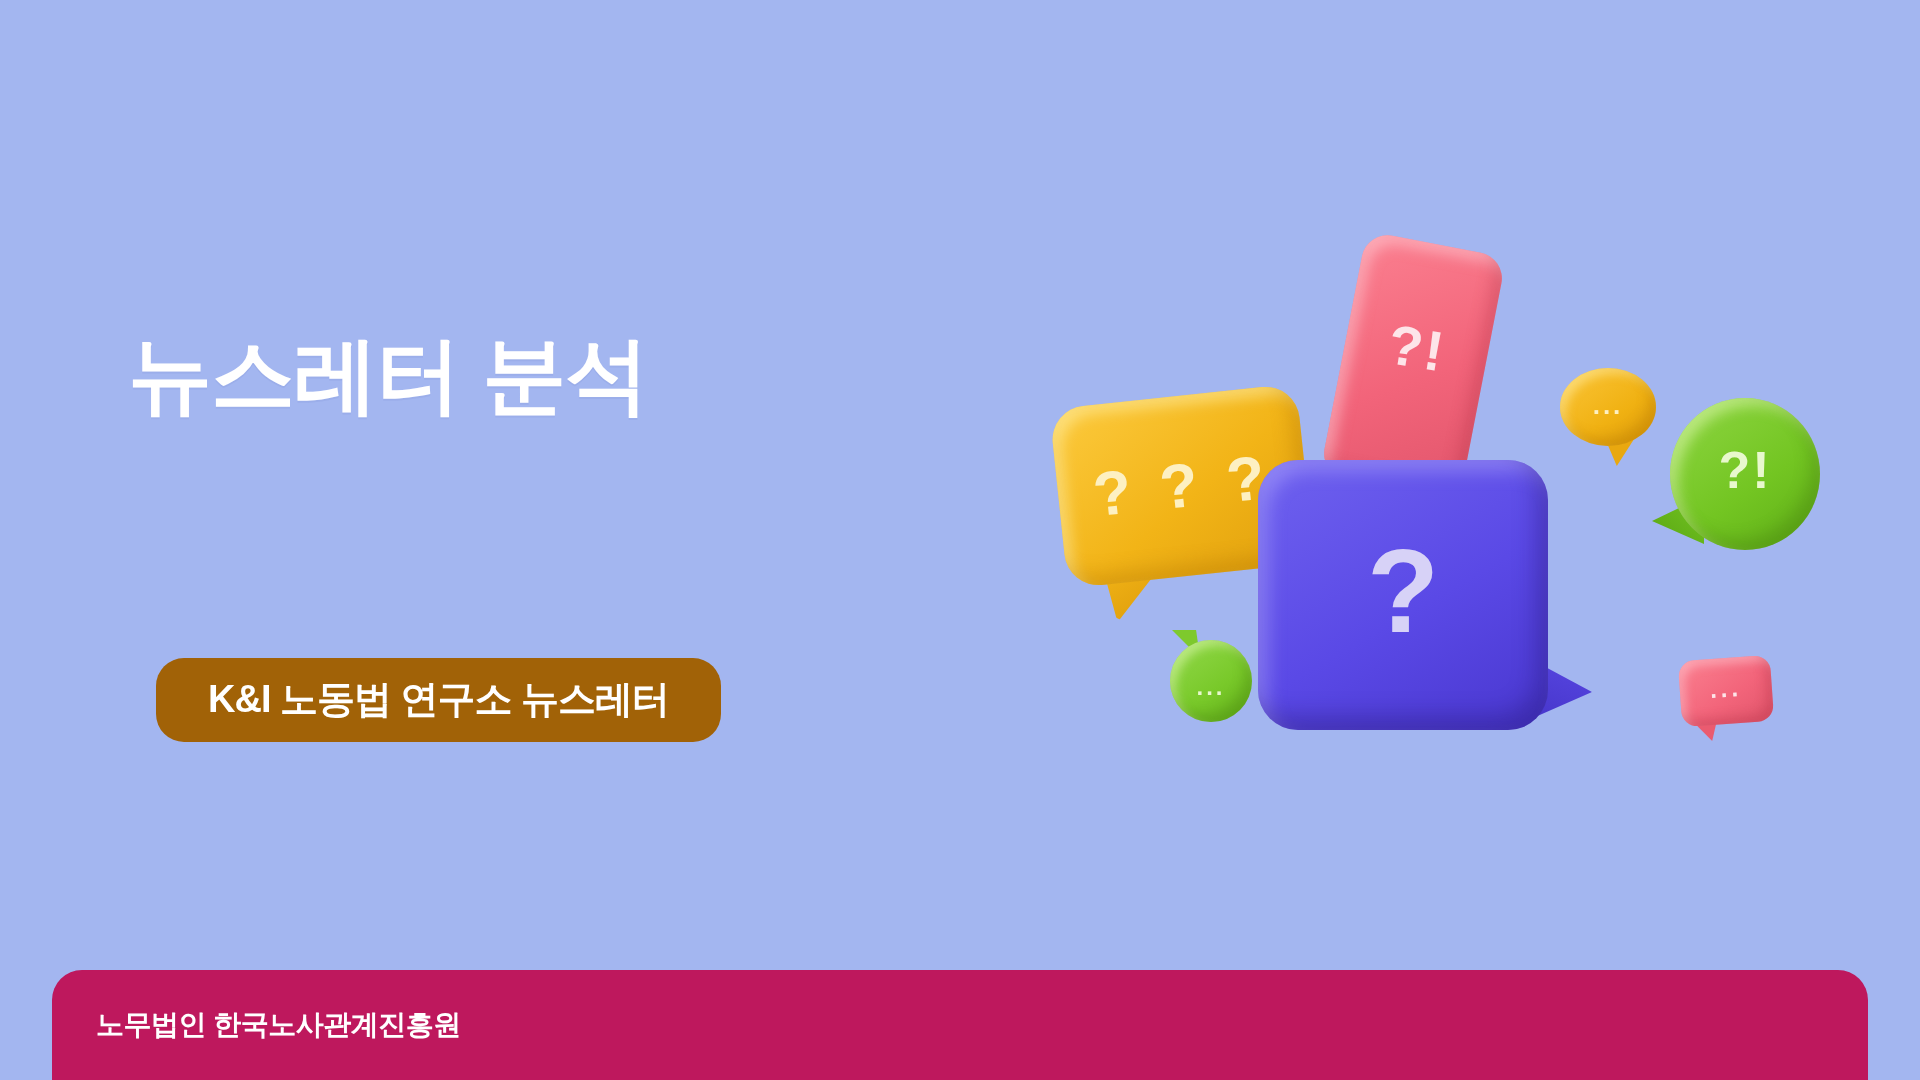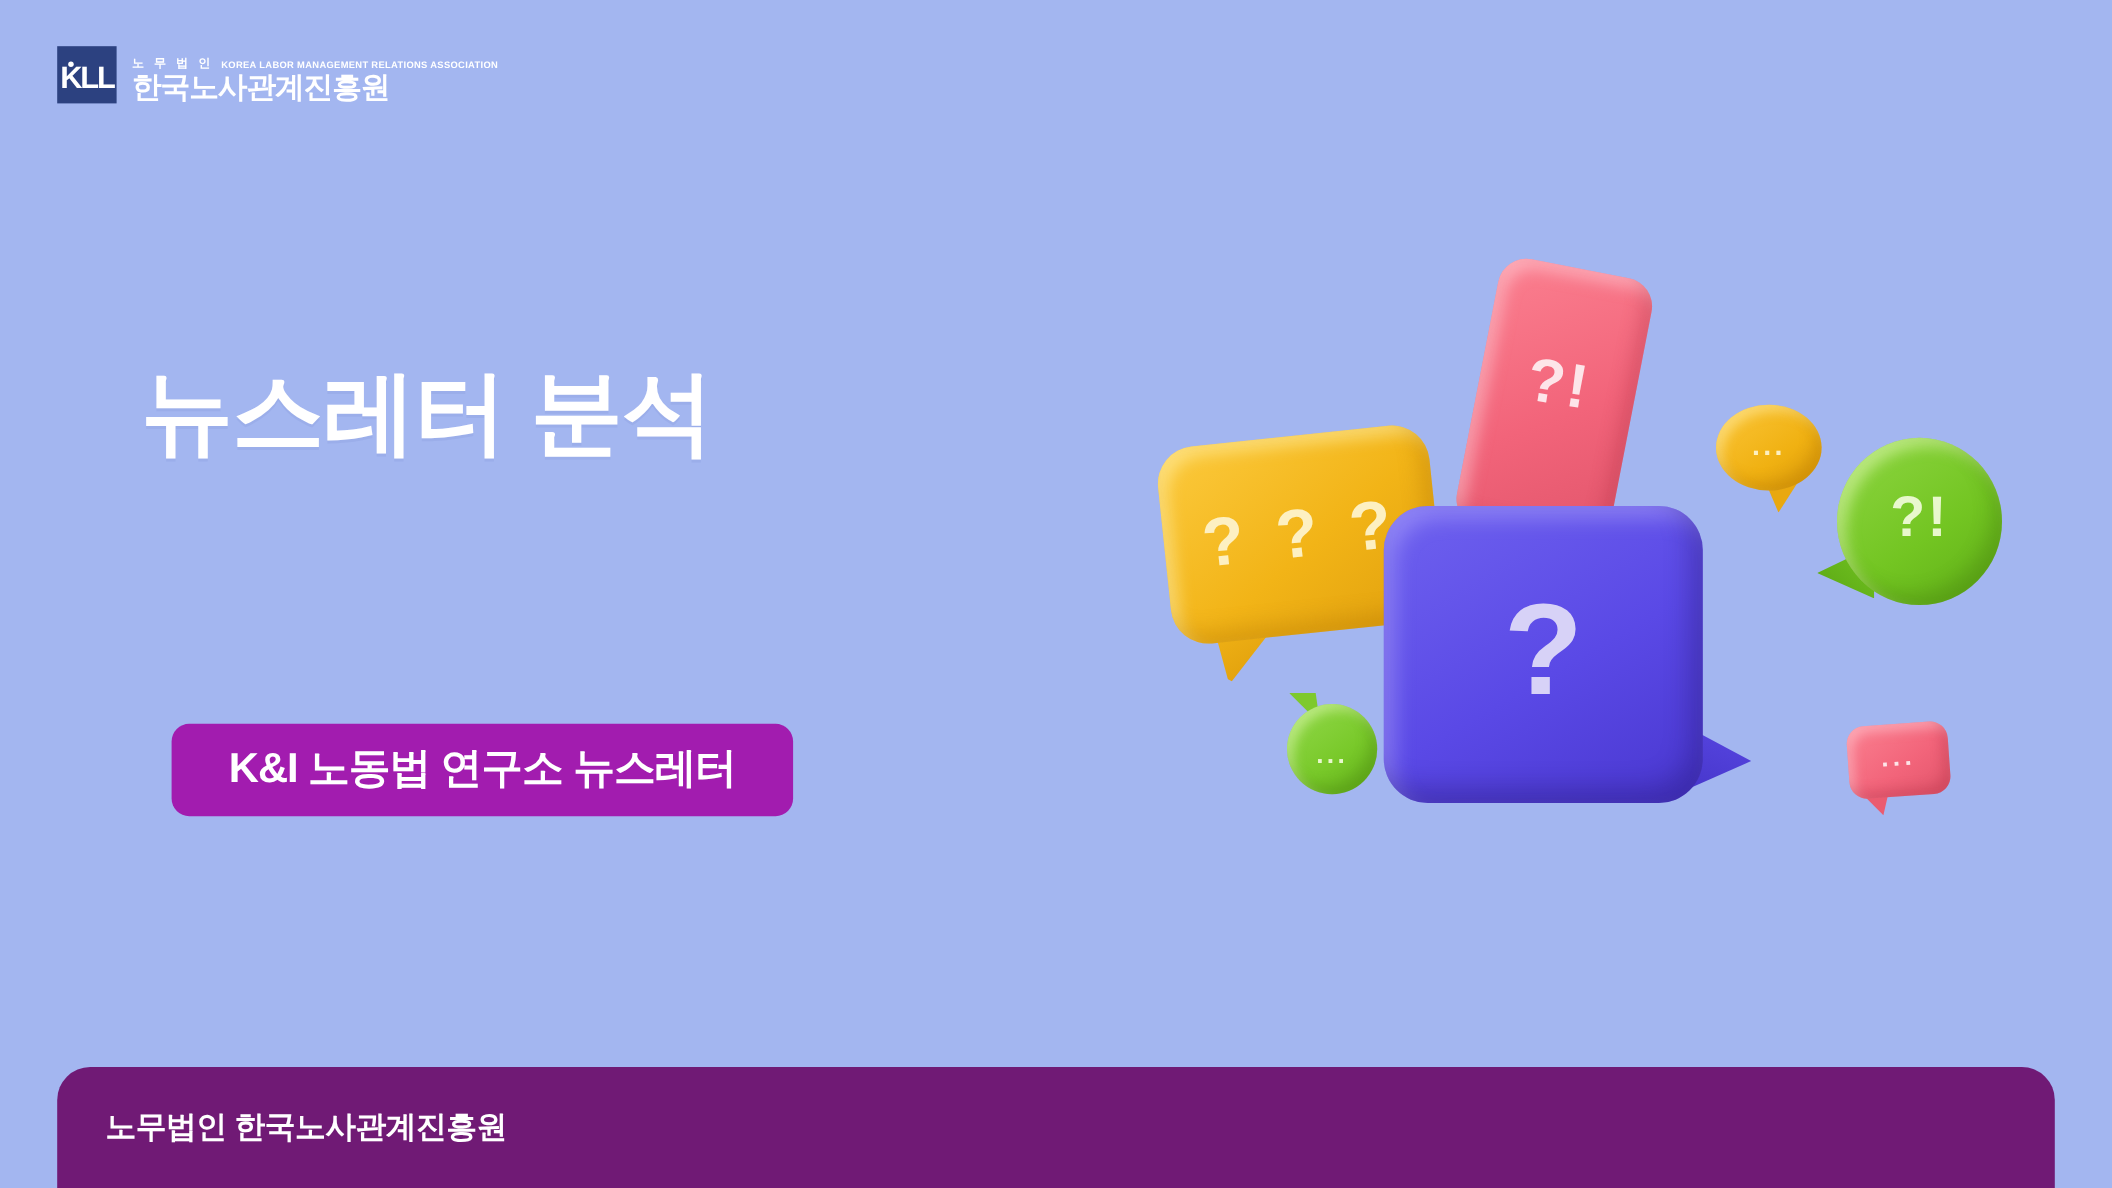--- a/index.html
+++ b/index.html
@@ -84,22 +84,22 @@
     letter-spacing:-2px;
     white-space:nowrap;
     text-shadow:0 2px 0 rgba(120,140,210,.18);
   }
   .headline-line.l2{ letter-spacing:-1px; }
 
   
   #badge{
     position:absolute;
     left:156px; top:658px;
-    background:#a21caf;
-    border-radius:16px;
+    background:#a16207;
+    border-radius:28px;
     padding:22px 52px 24px 52px;
     display:inline-flex;
     align-items:center;
     justify-content:center;
   }
   #badge .badge-text{
     color:#ffffff;
     font-size:38px;
     font-weight:800;
     letter-spacing:-1px;
@@ -248,21 +248,21 @@
     background:#ea5b70;
     clip-path:polygon(0 0,100% 0,74% 100%);
   }
   #bub-pink-sm .marks{ font-size:24px; color:#fde5e9; letter-spacing:4px; transform:translateY(-2px); }
 
   
   #footer-bar{
     position:absolute;
     left:52px; bottom:0;
     width:1816px; height:110px;
-    background:#701a75;
+    background:#be185d;
     border-top-left-radius:30px;
     border-top-right-radius:30px;
     display:flex;
     align-items:center;
   }
   #footer-left{
     position:absolute; left:44px;
     color:#ffffff;
     font-size:28px;
     font-weight:700;
@@ -276,33 +276,20 @@
   }
   #footer-phone{ font-size:30px; font-weight:700; letter-spacing:0px; }
   #footer-sep{ width:2px; height:36px; background:#8f9ec6; display:block; }
   #footer-web{ font-size:30px; font-weight:700; letter-spacing:0px; }
 </style>
 </head>
 <body>
 
 <div id="poster">
 
-  <div id="logo-bar">
-    <div class="logo-mark">
-      <span class="dot"></span>
-      <span class="k-glyph">KLL</span>
-    </div>
-    <div class="logo-text">
-      <div class="logo-line1">
-        <span class="logo-kr-small">노 무 법 인</span>
-        <span class="logo-en-small">KOREA LABOR MANAGEMENT RELATIONS ASSOCIATION</span>
-      </div>
-      <div class="logo-kr-big">한국노사관계진흥원</div>
-    </div>
-  </div>
 
   <div id="headline">
     <div class="headline-line l2">뉴스레터 분석</div>
   </div>
 
   <div id="badge">
     <span class="badge-text">K&amp;I 노동법 연구소 뉴스레터</span>
   </div>
 
   <div id="illustration">

